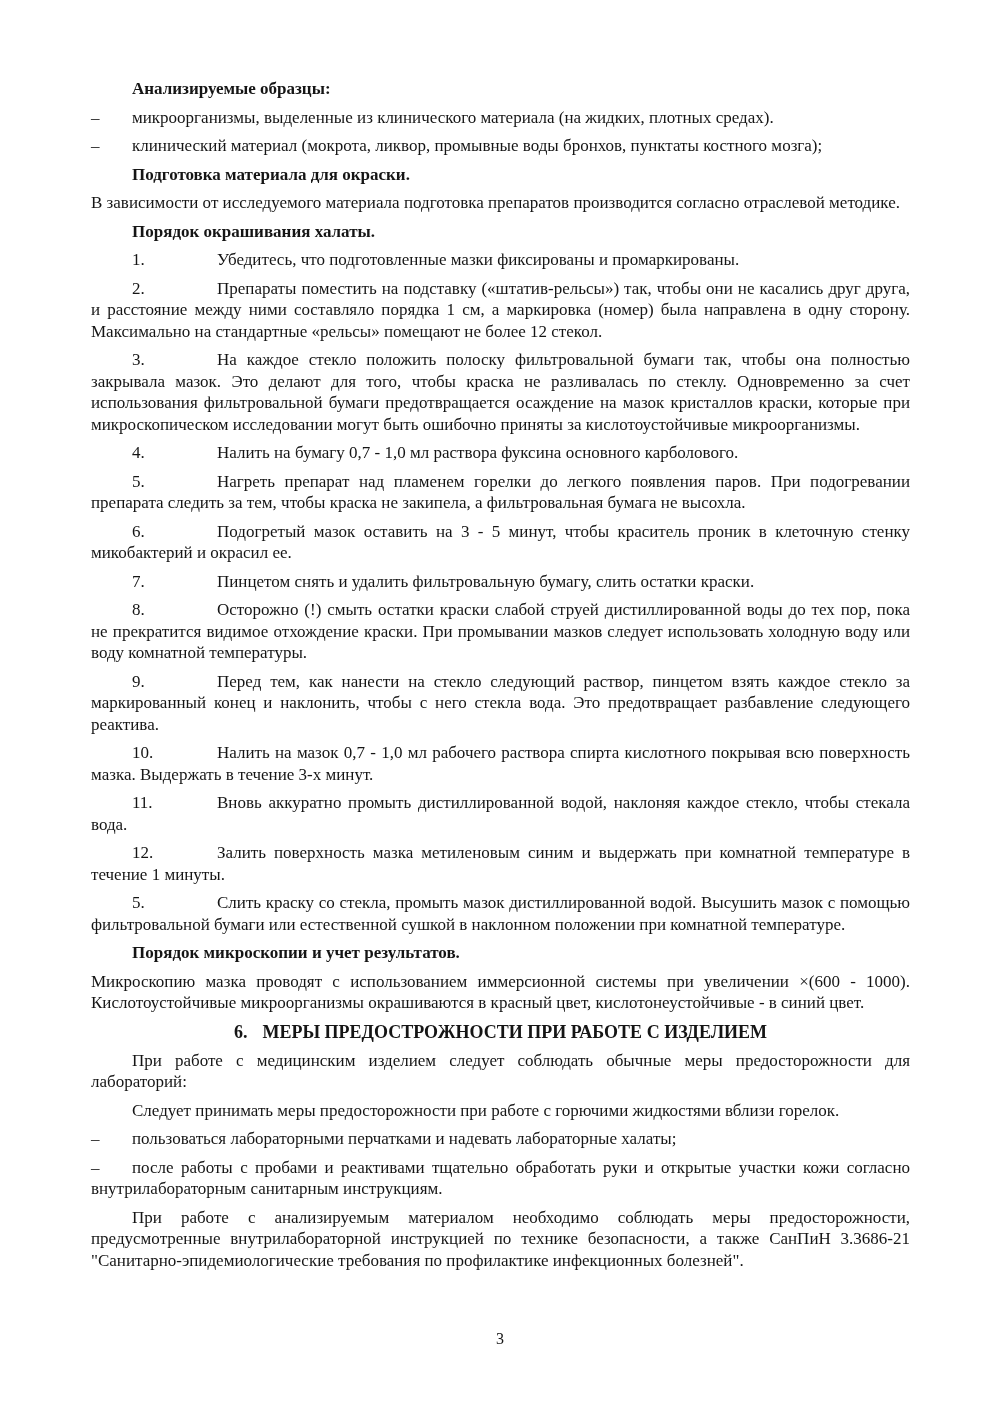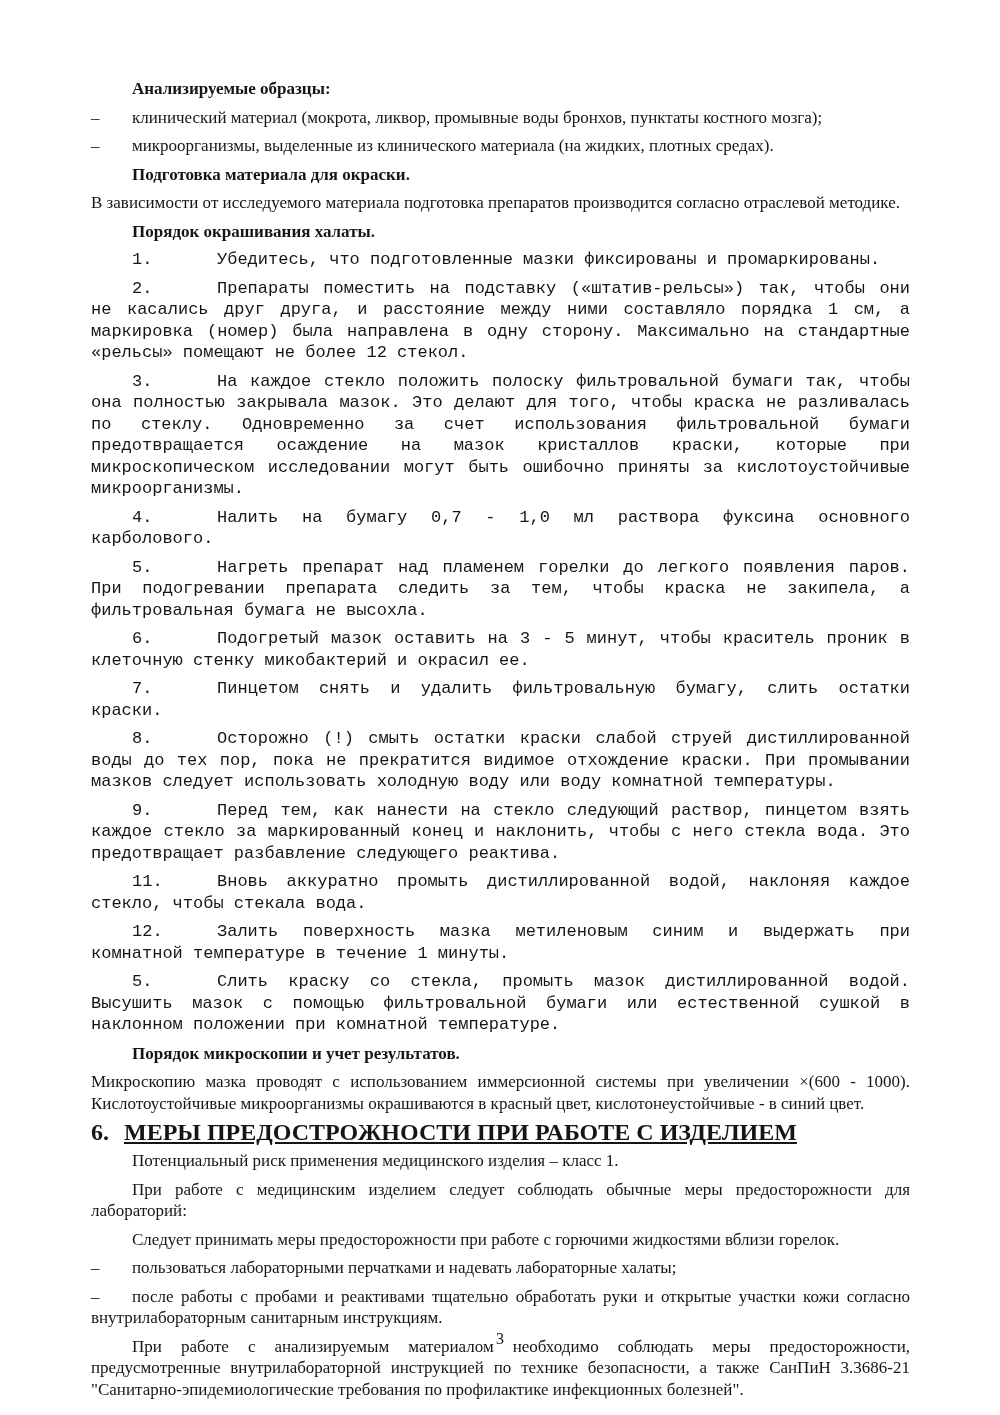--- a/index.html
+++ b/index.html
@@ -29,35 +29,34 @@
     margin: 7px;
     padding: 0;
   }
   .b-heading {
     font-weight: bold;
     text-indent: 41px;
     text-align: left;
   }
   .b-flush  { text-indent: 0; }
   .b-indent { text-indent: 41px; }
-  .b-num    { text-indent: 41px; font-family: Liberation Mono, monospace; }
+  .b-num    { text-indent: 41px; }
   .b-dash   { text-indent: 0; }
   .marker {
     display: inline-block;
     text-indent: 0;
   }
   .marker.num  { width: 85px; }
   .marker.dash { width: 41px; }
   .b-section {
-    text-align: left;
+    text-align: center;
     font-weight: bold;
     text-indent: 0;
-    font-size: 24px;
+    font-size: 18px;
     line-height: 22px;
-    text-decoration: underline;
   }
   .b-section .marker.sec {
     width: auto;
     margin-right: 15px;
   }
   .footer {
     position: absolute;
     top: 1330px;
     left: 0;
     width: 100%;
@@ -65,41 +64,41 @@
     font-size: 16px;
     color: #151515;
   }
 </style>
 </head>
 <body>
 
 <div class="page">
   <div class="content" id="doc-content">
       <p class="b-heading">Анализируемые образцы:</p>
+      <p class="b-dash"><span class="marker dash">–</span>микроорганизмы, выделенные из клинического материала (на жидких, плотных средах).</p>
       <p class="b-dash"><span class="marker dash">–</span>клинический материал (мокрота, ликвор, промывные воды бронхов, пунктаты костного мозга);</p>
-      <p class="b-dash"><span class="marker dash">–</span>микроорганизмы, выделенные из клинического материала (на жидких, плотных средах).</p>
       <p class="b-heading">Подготовка материала для окраски.</p>
       <p class="b-flush">В зависимости от исследуемого материала подготовка препаратов производится согласно отраслевой методике.</p>
       <p class="b-heading">Порядок окрашивания халаты.</p>
       <p class="b-num"><span class="marker num">1.</span>Убедитесь, что подготовленные мазки фиксированы и промаркированы.</p>
       <p class="b-num"><span class="marker num">2.</span>Препараты поместить на подставку («штатив-рельсы») так, чтобы они не касались друг друга, и расстояние между ними составляло порядка 1 см, а маркировка (номер) была направлена в одну сторону. Максимально на стандартные «рельсы» помещают не более 12 стекол.</p>
       <p class="b-num"><span class="marker num">3.</span>На каждое стекло положить полоску фильтровальной бумаги так, чтобы она полностью закрывала мазок. Это делают для того, чтобы краска не разливалась по стеклу. Одновременно за счет использования фильтровальной бумаги предотвращается осаждение на мазок кристаллов краски, которые при микроскопическом исследовании могут быть ошибочно приняты за кислотоустойчивые микроорганизмы.</p>
       <p class="b-num"><span class="marker num">4.</span>Налить на бумагу 0,7 - 1,0 мл раствора фуксина основного карболового.</p>
       <p class="b-num"><span class="marker num">5.</span>Нагреть препарат над пламенем горелки до легкого появления паров. При подогревании препарата следить за тем, чтобы краска не закипела, а фильтровальная бумага не высохла.</p>
       <p class="b-num"><span class="marker num">6.</span>Подогретый мазок оставить на 3 - 5 минут, чтобы краситель проник в клеточную стенку микобактерий и окрасил ее.</p>
       <p class="b-num"><span class="marker num">7.</span>Пинцетом снять и удалить фильтровальную бумагу, слить остатки краски.</p>
       <p class="b-num"><span class="marker num">8.</span>Осторожно (!) смыть остатки краски слабой струей дистиллированной воды до тех пор, пока не прекратится видимое отхождение краски. При промывании мазков следует использовать холодную воду или воду комнатной температуры.</p>
       <p class="b-num"><span class="marker num">9.</span>Перед тем, как нанести на стекло следующий раствор, пинцетом взять каждое стекло за маркированный конец и наклонить, чтобы с него стекла вода. Это предотвращает разбавление следующего реактива.</p>
+      <p class="b-num"><span class="marker num">10.</span>Налить на мазок 0,7 - 1,0 мл рабочего раствора спирта кислотного покрывая всю поверхность мазка. Выдержать в течение 3-х минут.</p>
       <p class="b-num"><span class="marker num">11.</span>Вновь аккуратно промыть дистиллированной водой, наклоняя каждое стекло, чтобы стекала вода.</p>
       <p class="b-num"><span class="marker num">12.</span>Залить поверхность мазка метиленовым синим и выдержать при комнатной температуре в течение 1 минуты.</p>
       <p class="b-num"><span class="marker num">5.</span>Слить краску со стекла, промыть мазок дистиллированной водой. Высушить мазок с помощью фильтровальной бумаги или естественной сушкой в наклонном положении при комнатной температуре.</p>
       <p class="b-heading">Порядок микроскопии и учет результатов.</p>
       <p class="b-flush">Микроскопию мазка проводят с использованием иммерсионной системы при увеличении ×(600 - 1000). Кислотоустойчивые микроорганизмы окрашиваются в красный цвет, кислотонеустойчивые - в синий цвет.</p>
       <p class="b-section"><span class="marker sec">6.</span>МЕРЫ ПРЕДОСТРОЖНОСТИ ПРИ РАБОТЕ С ИЗДЕЛИЕМ</p>
-      <p class="b-indent">Потенциальный риск применения медицинского изделия – класс 1.</p>
       <p class="b-indent">При работе с медицинским изделием следует соблюдать обычные меры предосторожности для лабораторий:</p>
       <p class="b-indent">Следует принимать меры предосторожности при работе с горючими жидкостями вблизи горелок.</p>
       <p class="b-dash"><span class="marker dash">–</span>пользоваться лабораторными перчатками и надевать лабораторные халаты;</p>
       <p class="b-dash"><span class="marker dash">–</span>после работы с пробами и реактивами тщательно обработать руки и открытые участки кожи согласно внутрилабораторным санитарным инструкциям.</p>
       <p class="b-indent">При работе с анализируемым материалом необходимо соблюдать меры предосторожности, предусмотренные внутрилабораторной инструкцией по технике безопасности, а также СанПиН 3.3686-21 "Санитарно-эпидемиологические требования по профилактике инфекционных болезней".</p>
     </div>
   <div class="footer">3</div>
 </div>
 
 </body></html>

